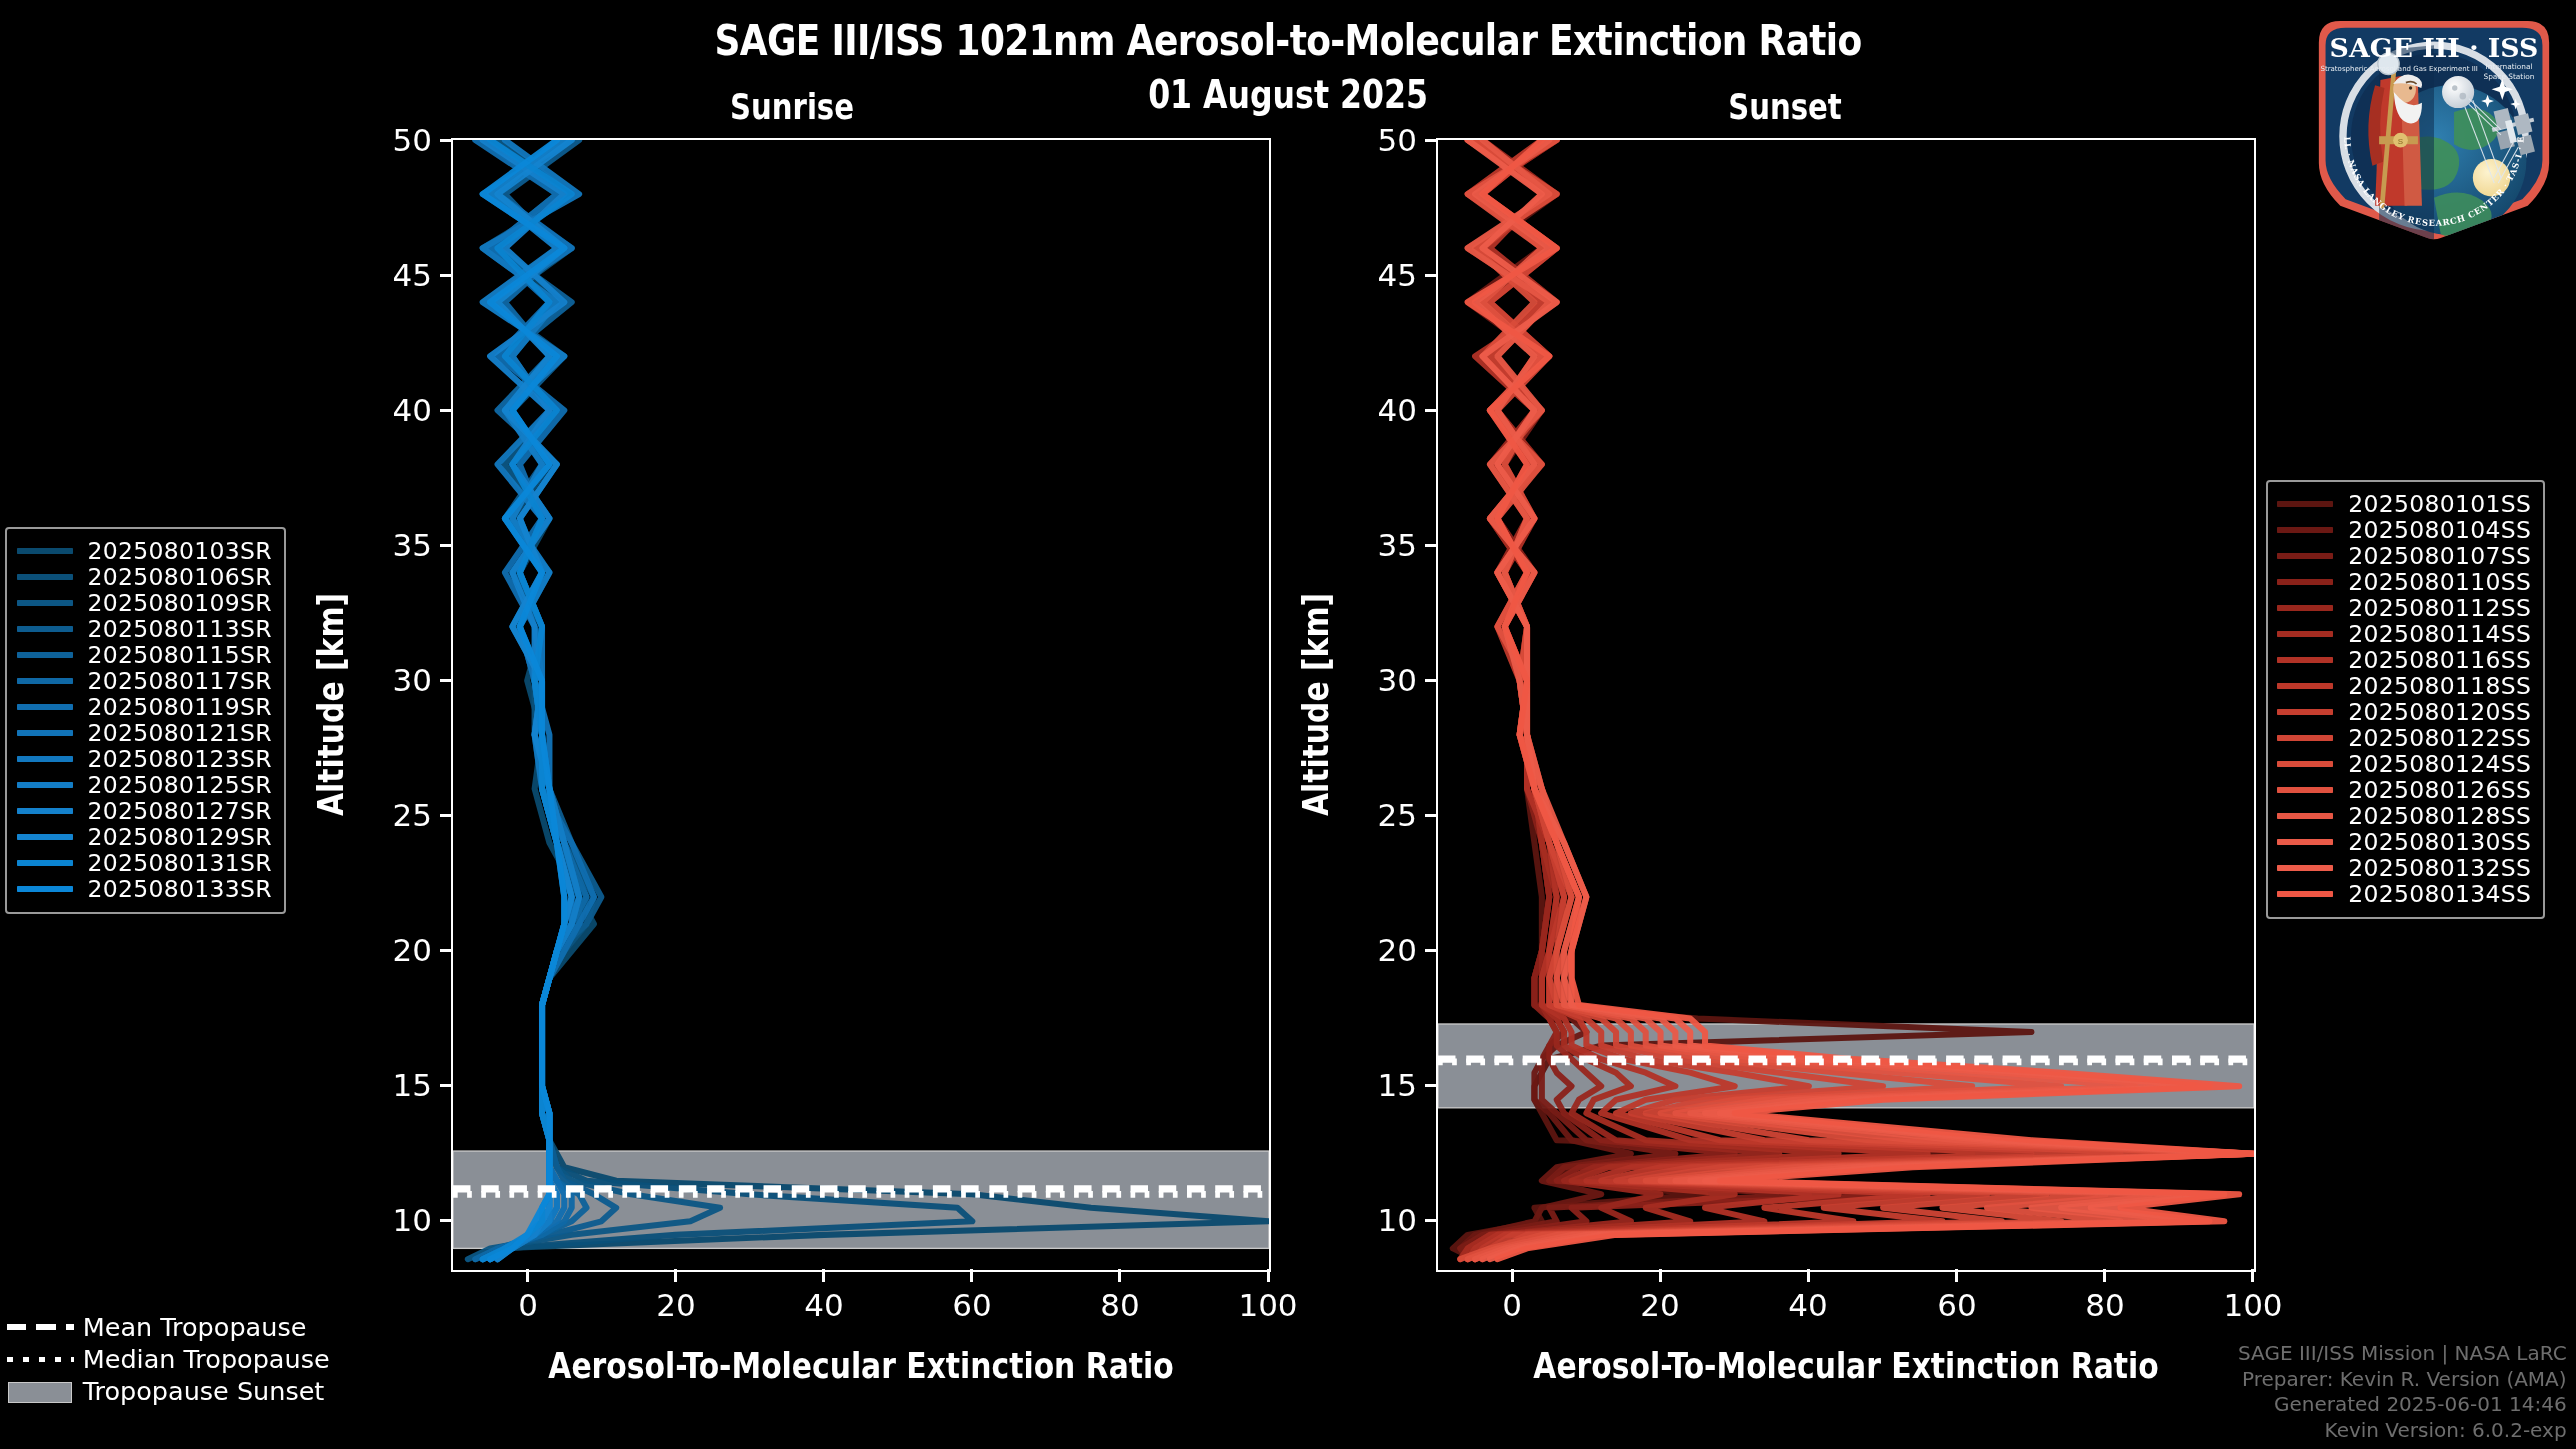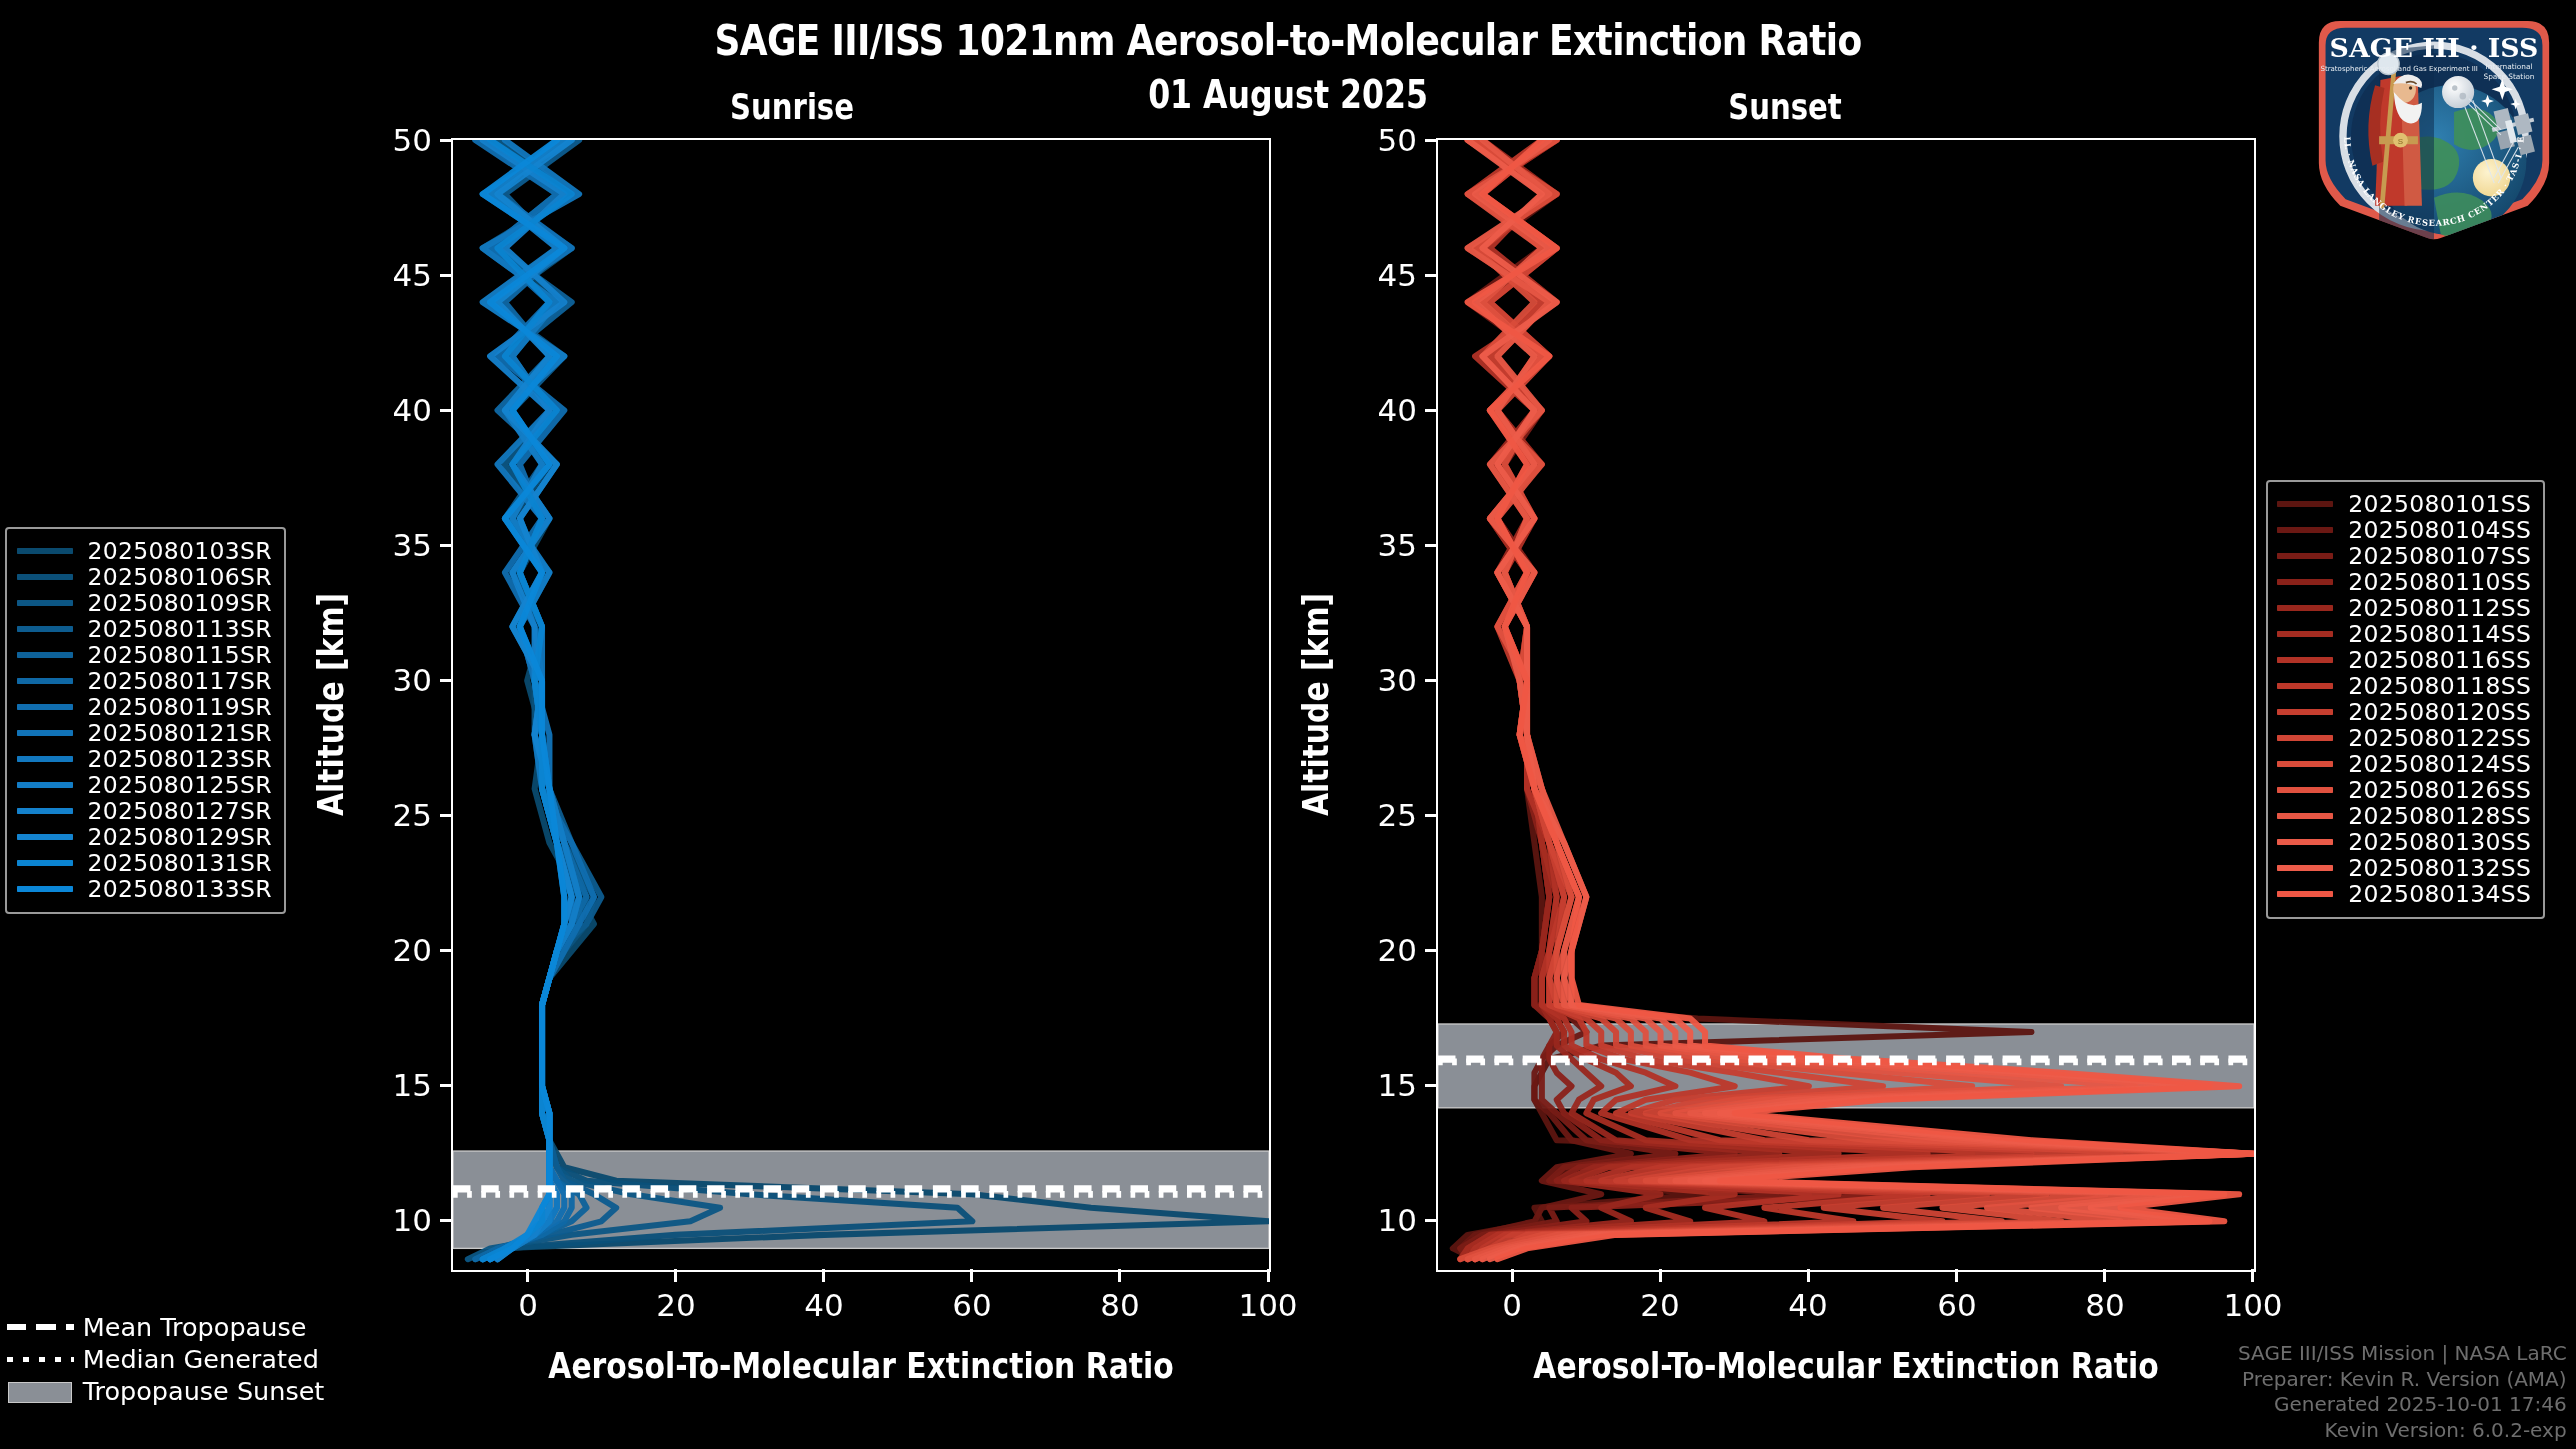--- a/index.html
+++ b/index.html
@@ -352,34 +352,34 @@
   <div class="tl-row">
     <div class="tl-key">
         <div class="dash-key"></div>
       </div>
     <div class="tl-text">Mean Tropopause</div>
   </div>
   <div class="tl-row">
     <div class="tl-key">
         <div class="dot-key"></div>
       </div>
-    <div class="tl-text">Median Generated</div>
+    <div class="tl-text">Median Tropopause</div>
   </div>
   <div class="tl-row">
     <div class="tl-key">
         <div class="box-key"></div>
       </div>
     <div class="tl-text">Tropopause Sunset</div>
   </div>
 </div>
 
 <div id="footer">
   <div>SAGE III/ISS Mission | NASA LaRC</div>
   <div>Preparer: Kevin R. Version (AMA)</div>
-  <div>Generated 2025-10-01 17:46</div>
+  <div>Generated 2025-06-01 14:46</div>
   <div>Kevin Version: 6.0.2-exp</div>
 </div>
 
 <div id="logo">
   <svg viewBox="0 0 400 360" width="268" height="241">
     <defs>
       <clipPath id="patchClip">
         <path d="M60 24 H340 Q372 24 372 56 V236 Q372 268 340 300 L210 348 Q200 352 190 348 L60 300 Q28 268 28 236 V56 Q28 24 60 24 Z"></path>
       </clipPath>
       <radialGradient id="earthG" cx="40%" cy="35%" r="70%">

